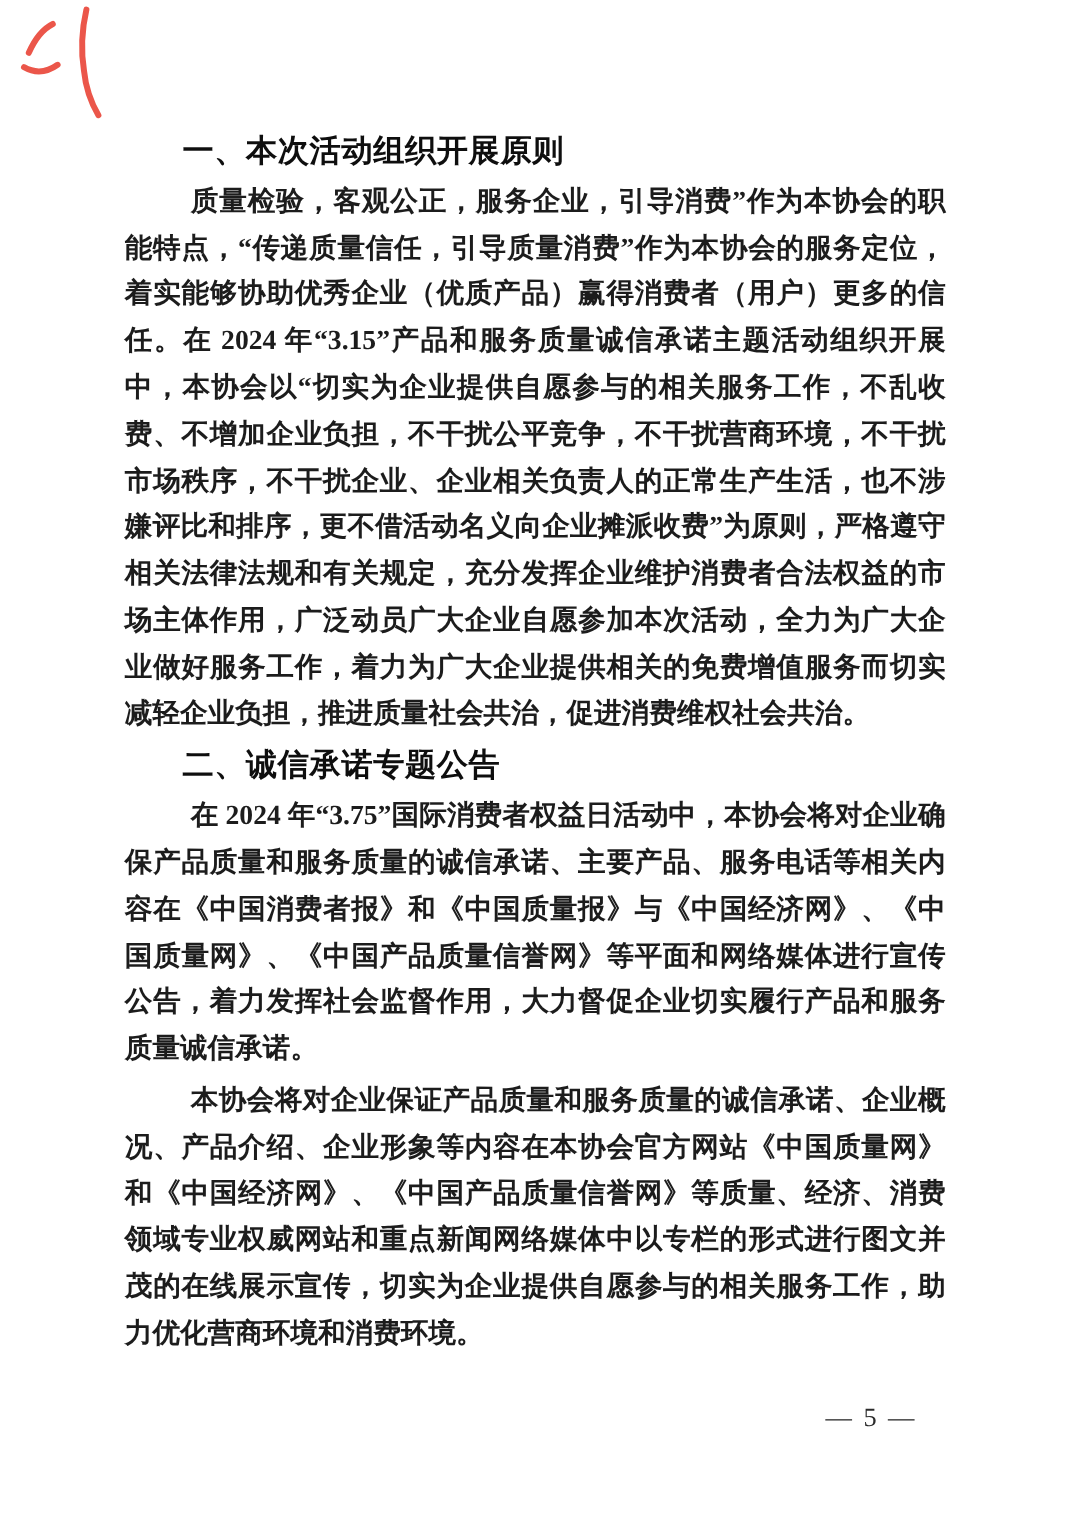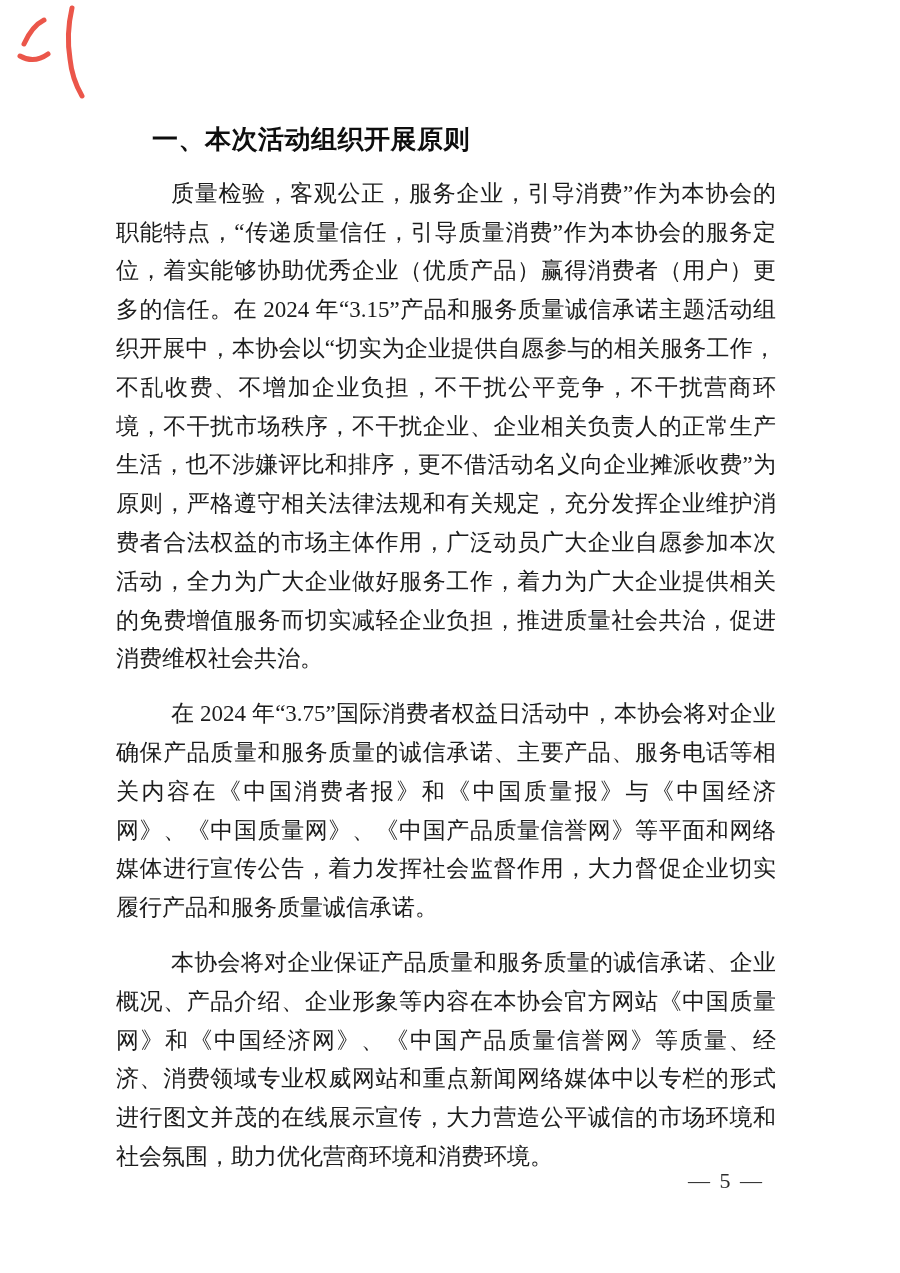--- a/index.html
+++ b/index.html
@@ -9,43 +9,44 @@
   body {
     width: 900px;
     height: 1273px;
     background: #ffffff;
     position: relative;
     overflow: hidden;
   }
   .content {
     position: absolute;
     left: 100px;
-    top: 120px;
+    top: 106px;
     width: 692px;
     color: #1c1c1c;
     font-family: "Liberation Serif", "DejaVu Serif", serif;
     font-size: 23px;
     line-height: 38.8px;
   }
   .sec-heading {
     font-family: "Liberation Sans", "DejaVu Sans", sans-serif;
     font-size: 26px;
     font-weight: 700;
     color: #0e0e0e;
     margin: 0;
     line-height: 38.8px;
     text-indent: 52px;
     letter-spacing: 0.5px;
   }
   .sec-para {
-    margin: 16px;
+    margin: 4px;
     text-indent: 55px;
     text-align: justify;
     text-align-last: left;
     word-break: normal;
+    font-weight: bold;
   }
   .page-number {
     position: absolute;
     left: 688px;
     top: 1168px;
     width: 90px;
     font-family: "Liberation Serif", "DejaVu Serif", serif;
     font-size: 22px;
     color: #2b2b2b;
     letter-spacing: 2px;
@@ -72,22 +73,23 @@
 </svg>
 
 <main class="content">
 
   <section>
     <h2 class="sec-heading">一、本次活动组织开展原则</h2>
     <p class="sec-para">质量检验，客观公正，服务企业，引导消费”作为本协会的职能特点，“传递质量信任，引导质量消费”作为本协会的服务定位，着实能够协助优秀企业（优质产品）赢得消费者（用户）更多的信任。在 2024 年“3.15”产品和服务质量诚信承诺主题活动组织开展中，本协会以“切实为企业提供自愿参与的相关服务工作，不乱收费、不增加企业负担，不干扰公平竞争，不干扰营商环境，不干扰市场秩序，不干扰企业、企业相关负责人的正常生产生活，也不涉嫌评比和排序，更不借活动名义向企业摊派收费”为原则，严格遵守相关法律法规和有关规定，充分发挥企业维护消费者合法权益的市场主体作用，广泛动员广大企业自愿参加本次活动，全力为广大企业做好服务工作，着力为广大企业提供相关的免费增值服务而切实减轻企业负担，推进质量社会共治，促进消费维权社会共治。</p>
   </section>
 
   <section>
+    <h2 class="sec-heading">二、诚信承诺专题公告</h2>
     <p class="sec-para">在 2024 年“3.75”国际消费者权益日活动中，本协会将对企业确保产品质量和服务质量的诚信承诺、主要产品、服务电话等相关内容在《中国消费者报》和《中国质量报》与《中国经济网》、《中国质量网》、《中国产品质量信誉网》等平面和网络媒体进行宣传公告，着力发挥社会监督作用，大力督促企业切实履行产品和服务质量诚信承诺。</p>
   </section>
 
   <section>
-    <p class="sec-para">本协会将对企业保证产品质量和服务质量的诚信承诺、企业概况、产品介绍、企业形象等内容在本协会官方网站《中国质量网》和《中国经济网》、《中国产品质量信誉网》等质量、经济、消费领域专业权威网站和重点新闻网络媒体中以专栏的形式进行图文并茂的在线展示宣传，大力营造公平诚信的市场环境和社会氛围，助力优化营商环境和消费环境。</p>
+    <p class="sec-para">本协会将对企业保证产品质量和服务质量的诚信承诺、企业概况、产品介绍、企业形象等内容在本协会官方网站《中国质量网》和《中国经济网》、《中国产品质量信誉网》等质量、经济、消费领域专业权威网站和重点新闻网络媒体中以专栏的形式进行图文并茂的在线展示宣传，切实为企业提供自愿参与的相关服务工作，助力优化营商环境和消费环境。</p>
   </section>
 
 </main>
 
 <div class="page-number">— 5 —</div>
 
 </body></html>

